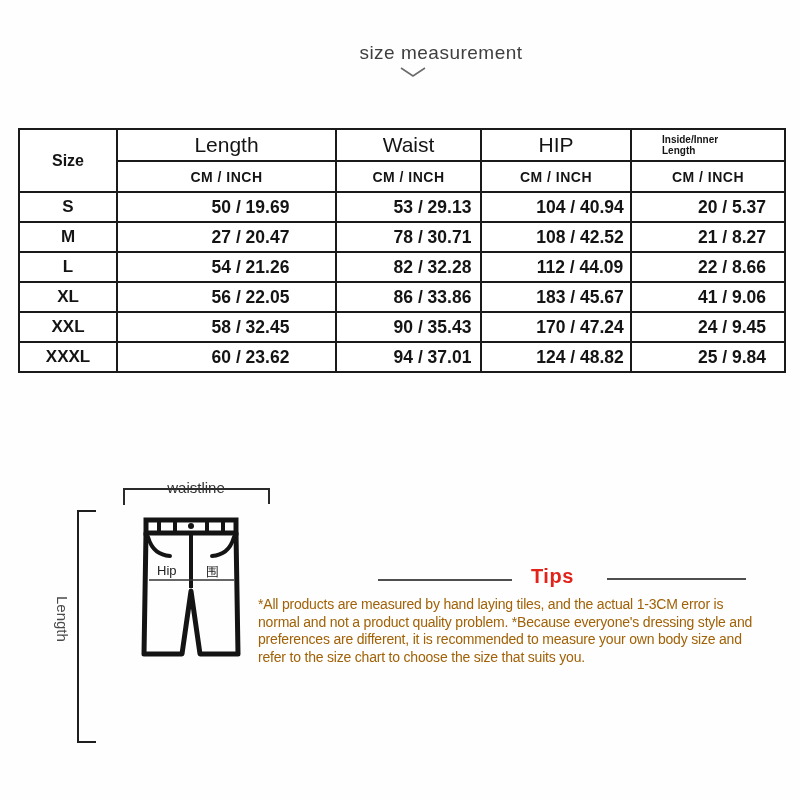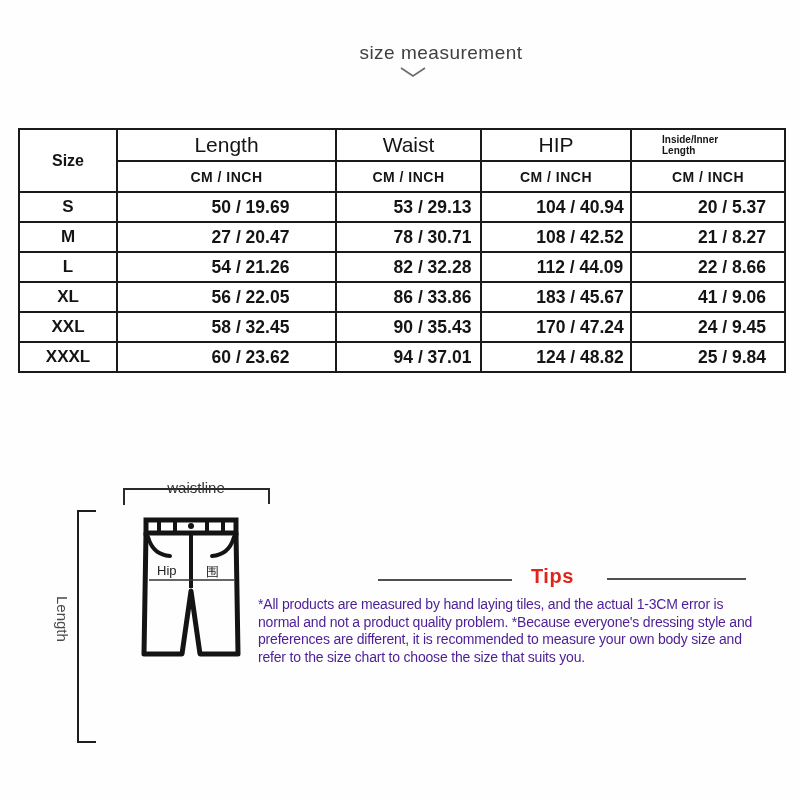--- a/index.html
+++ b/index.html
@@ -47,21 +47,21 @@
   .length-label  { position:absolute; left:54px; top:596px; height:64px;
                    writing-mode:vertical-rl; font-size:15px; color:#4a4a4a; }
   .shorts-svg { position:absolute; left:140px; top:516px; }
 
   
   .tips-line-l { position:absolute; left:378px; top:579px; width:134px; height:2px; background:#4f4f4f; }
   .tips-line-r { position:absolute; left:607px; top:578px; width:139px; height:2px; background:#4f4f4f; }
   .tips-title  { position:absolute; left:515px; top:565px; width:80px;
                  font-size:20px; font-weight:bold; color:#e2231a; letter-spacing:.5px;margin-left:16px; }
   .tips-body   { position:absolute; left:258px; top:596px; width:505px;
-                 font-size:14px; line-height:17.5px; color:#4c1d95; letter-spacing:-0.2px; }
+                 font-size:14px; line-height:17.5px; color:#a16207; letter-spacing:-0.2px; }
 </style>
 </head>
 <body>
 
 <div id="stage">
 
   <div class="page-title">size measurement</div>
   <svg class="title-chevron" width="26" height="12" viewBox="0 0 26 12">
     <polyline points="1,2 13,10 25,2" fill="none" stroke="#6b6b6b" stroke-width="1.6"></polyline>
   </svg>

